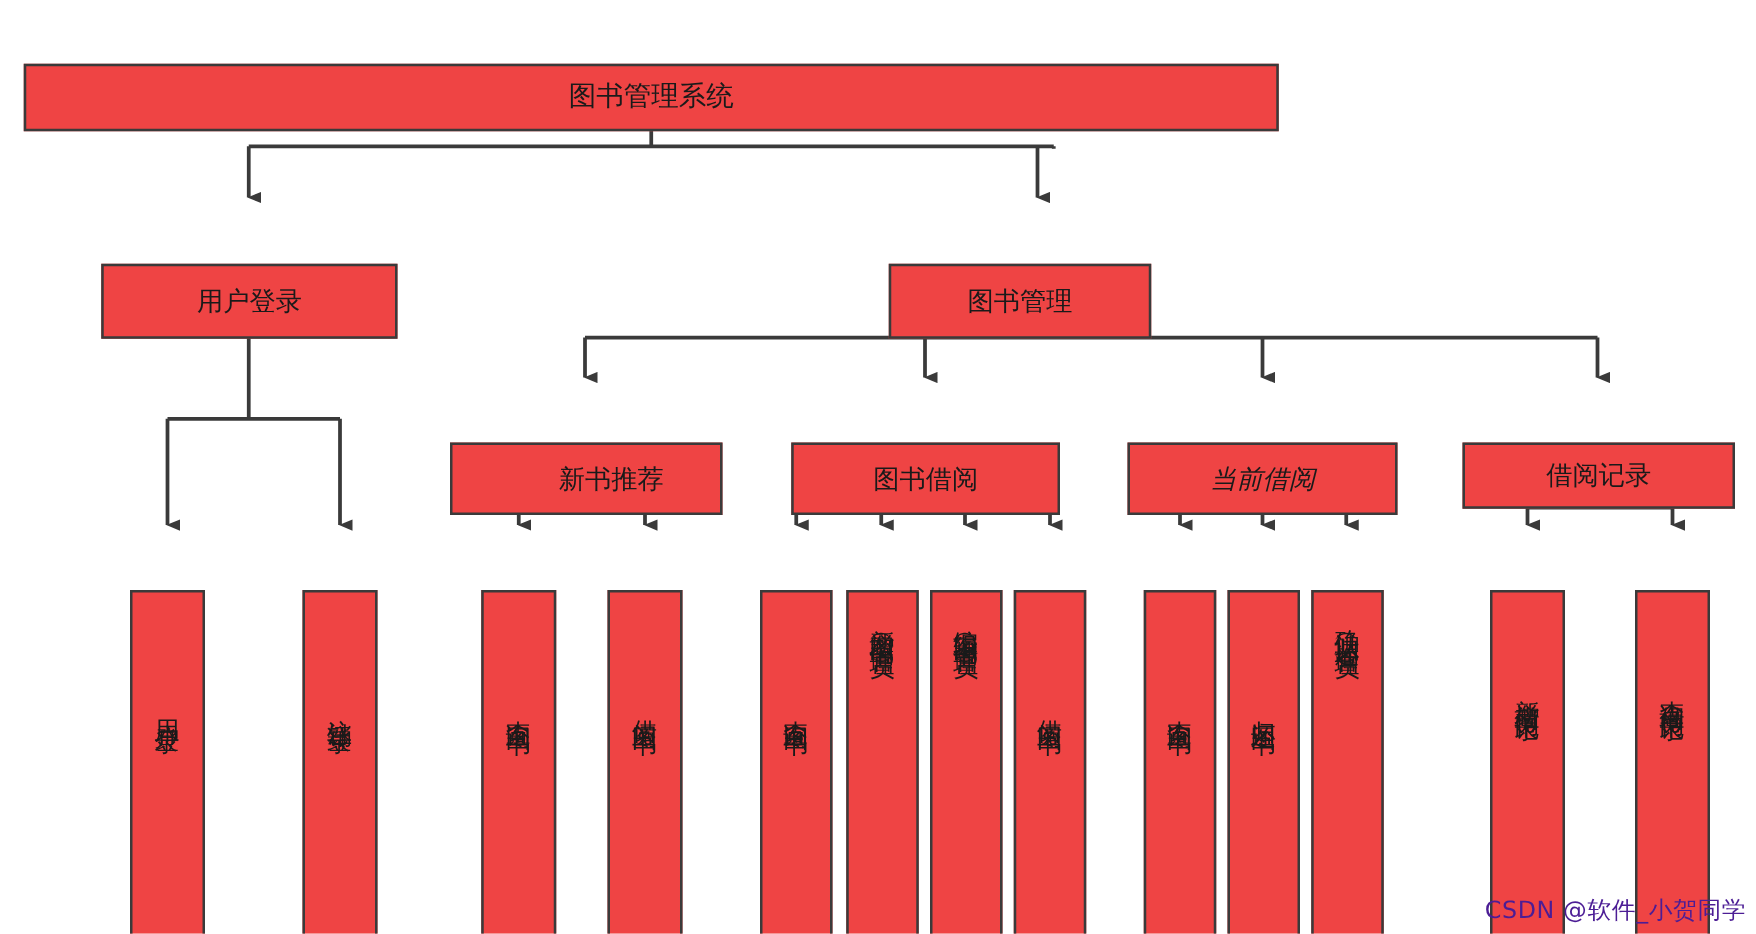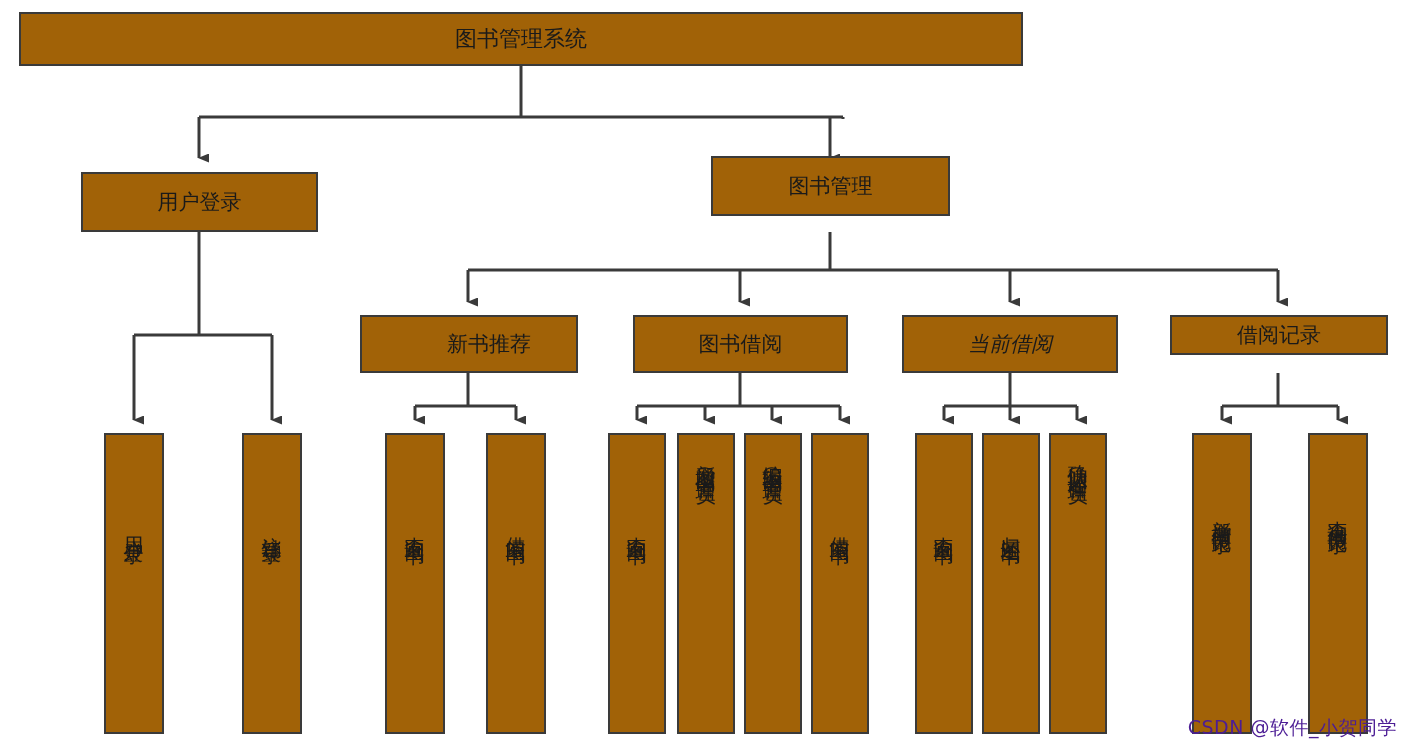--- a/index.html
+++ b/index.html
@@ -22,26 +22,27 @@
     position: absolute;
     left: 0;
     top: 0;
     width: 1405px;
     height: 747px;
     pointer-events: none;
   }
   .node {
     position: absolute;
     box-sizing: border-box;
-    background: #a16207;
+    background: #ef4444;
     border: 2px solid #3a3a3a;
     display: flex;
     align-items: center;
     justify-content: center;
     color: #1a1a1a;
+    margin-top: 39px;
   }
   .node .label {
     display: block;
     text-align: center;
     line-height: 1.18;
     white-space: nowrap;
   }
   .node.horizontal .label {
     font-size: 21px;
   }
@@ -133,34 +134,34 @@
     </g>
   </svg>
 
   <div class="node root horizontal" style="left:19px; top:12px; width:1004px; height:54px;">
     <span class="label">图书管理系统</span>
   </div>
 
   <div class="node horizontal" style="left:81px; top:172px; width:237px; height:60px;">
     <span class="label">用户登录</span>
   </div>
-  <div class="node horizontal" style="left:711px; top:156px; width:239px; height:60px;">
+  <div class="node horizontal" style="left:711px; top:172px; width:210px; height:60px;">
     <span class="label">图书管理</span>
   </div>
 
   <div class="node horizontal" style="left:360px; top:315px; width:218px; height:58px;padding-left:40px;">
     <span class="label">新书推荐</span>
   </div>
   <div class="node horizontal" style="left:633px; top:315px; width:215px; height:58px;align-items:center;">
     <span class="label">图书借阅</span>
   </div>
   <div class="node horizontal" style="left:902px; top:315px; width:216px; height:58px;font-style:italic;">
     <span class="label">当前借阅</span>
   </div>
-  <div class="node horizontal" style="left:1170px; top:315px; width:218px; height:40px;">
+  <div class="node horizontal" style="left:1170px; top:315px; width:218px; height:53px;">
     <span class="label">借阅记录</span>
   </div>
 
   <div class="node vertical mid2" style="left:104px; top:433px; width:60px; height:301px;">
     <span class="label">用户登录</span>
   </div>
   <div class="node vertical mid2" style="left:242px; top:433px; width:60px; height:301px;">
     <span class="label">注销登录</span>
   </div>
 

